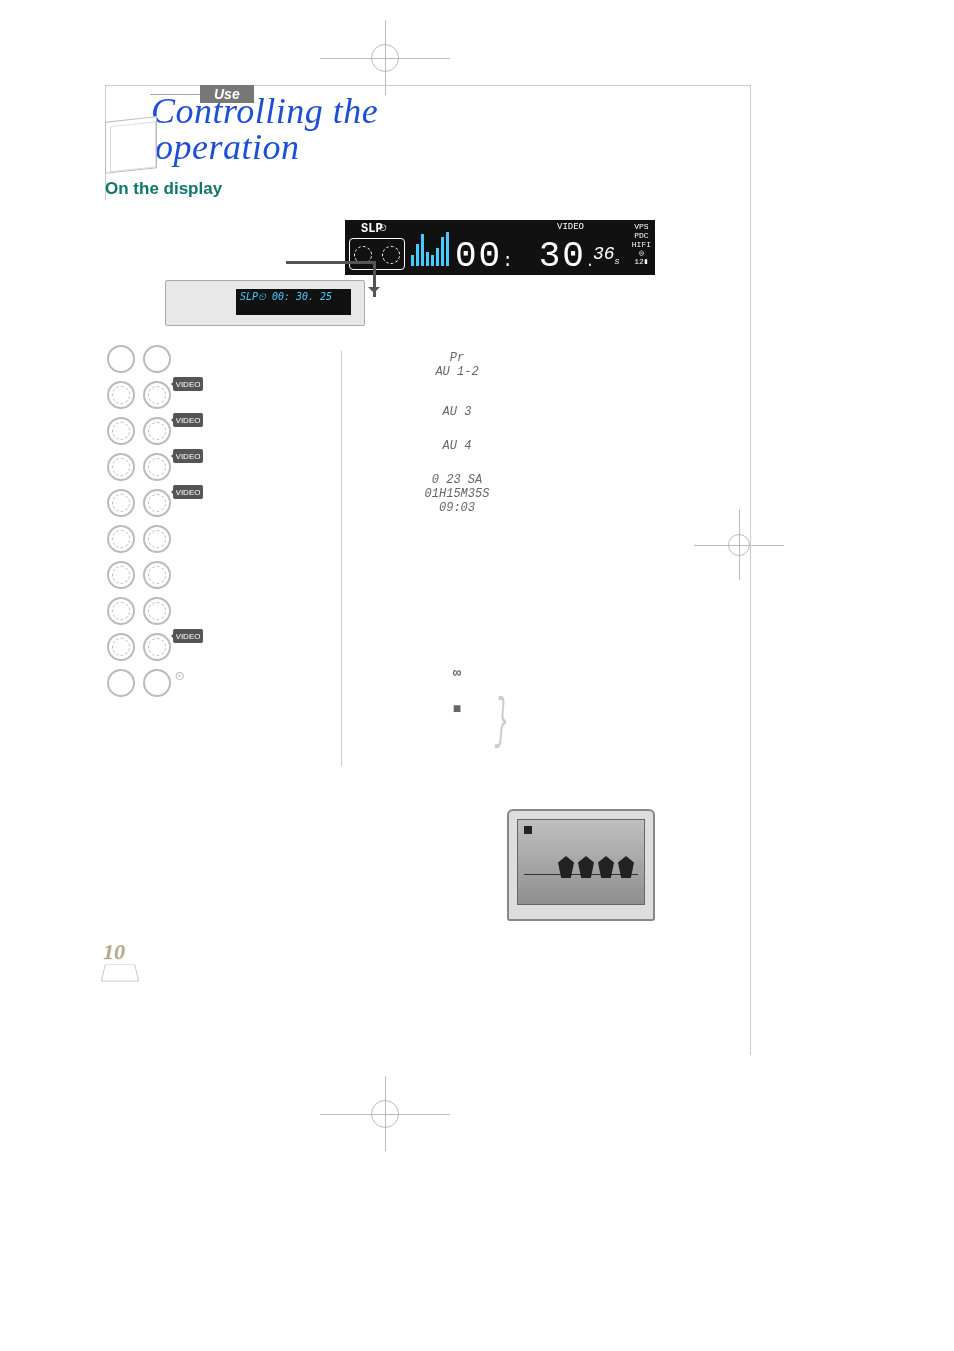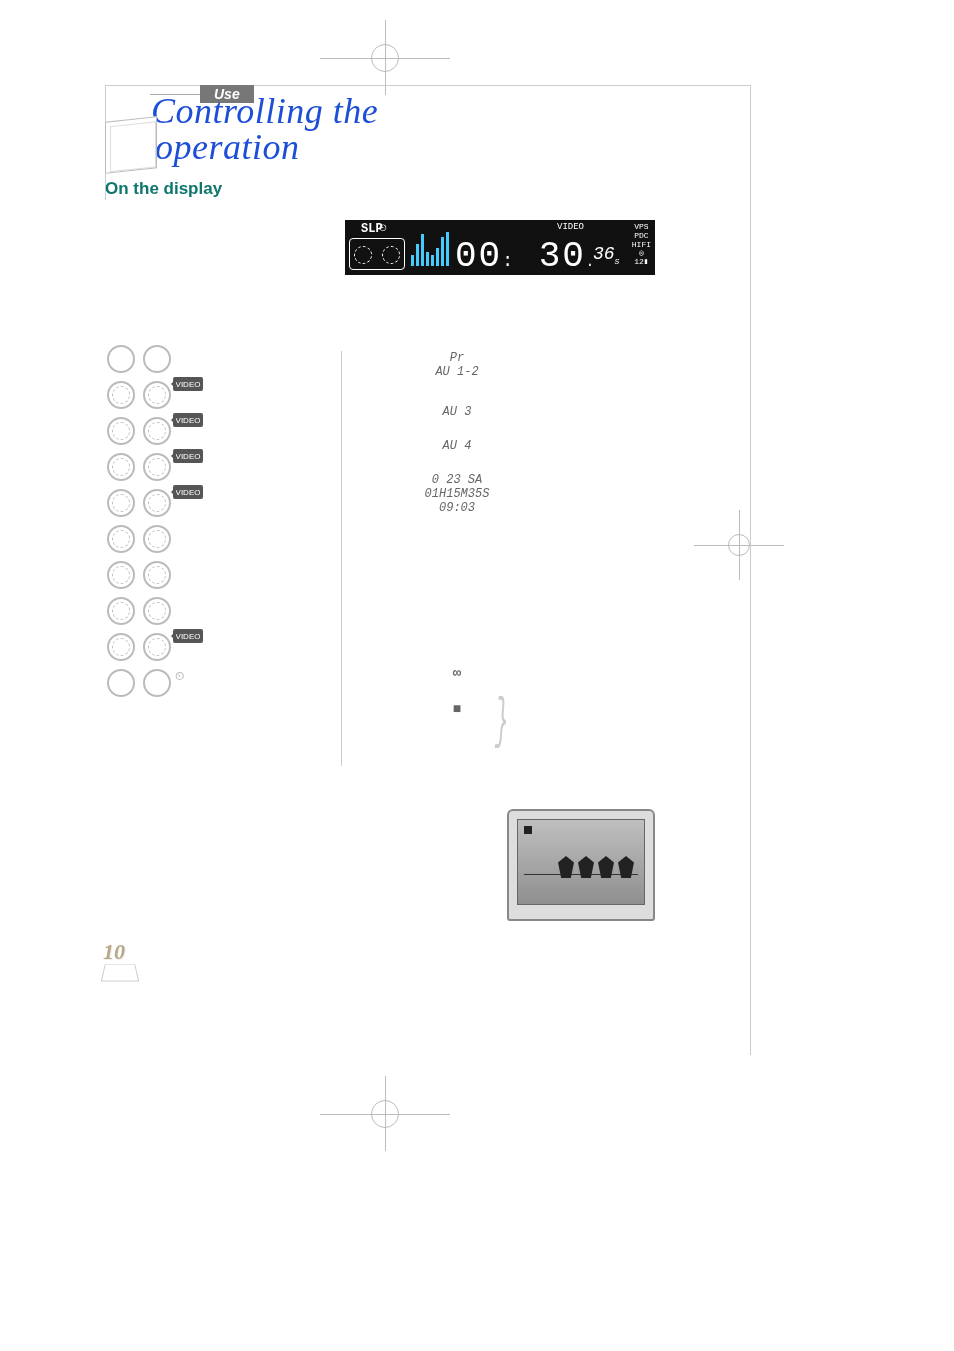--- a/index.html
+++ b/index.html
@@ -395,20 +395,26 @@
     </div>
     <div class="right-stack">
       <div>VPS</div>
       <div>PDC</div>
       <div>HIFI</div>
       <div>◎</div>
       <div>12▮</div>
     </div>
   </div>
 
+  <div class="mini-vcr">
+    <div class="arrow"></div>
+    <div class="inner">
+      <span>SLP⏲</span> <span>00: 30. 25</span>
+    </div>
+  </div>
 
   <div class="rows">
     <div class="row">
       <div class="knob"></div>
       <div class="knob"></div>
     </div>
     <div class="row">
       <div class="knob dotted"></div>
       <div class="knob dotted"></div>
       <div style="position:relative">

